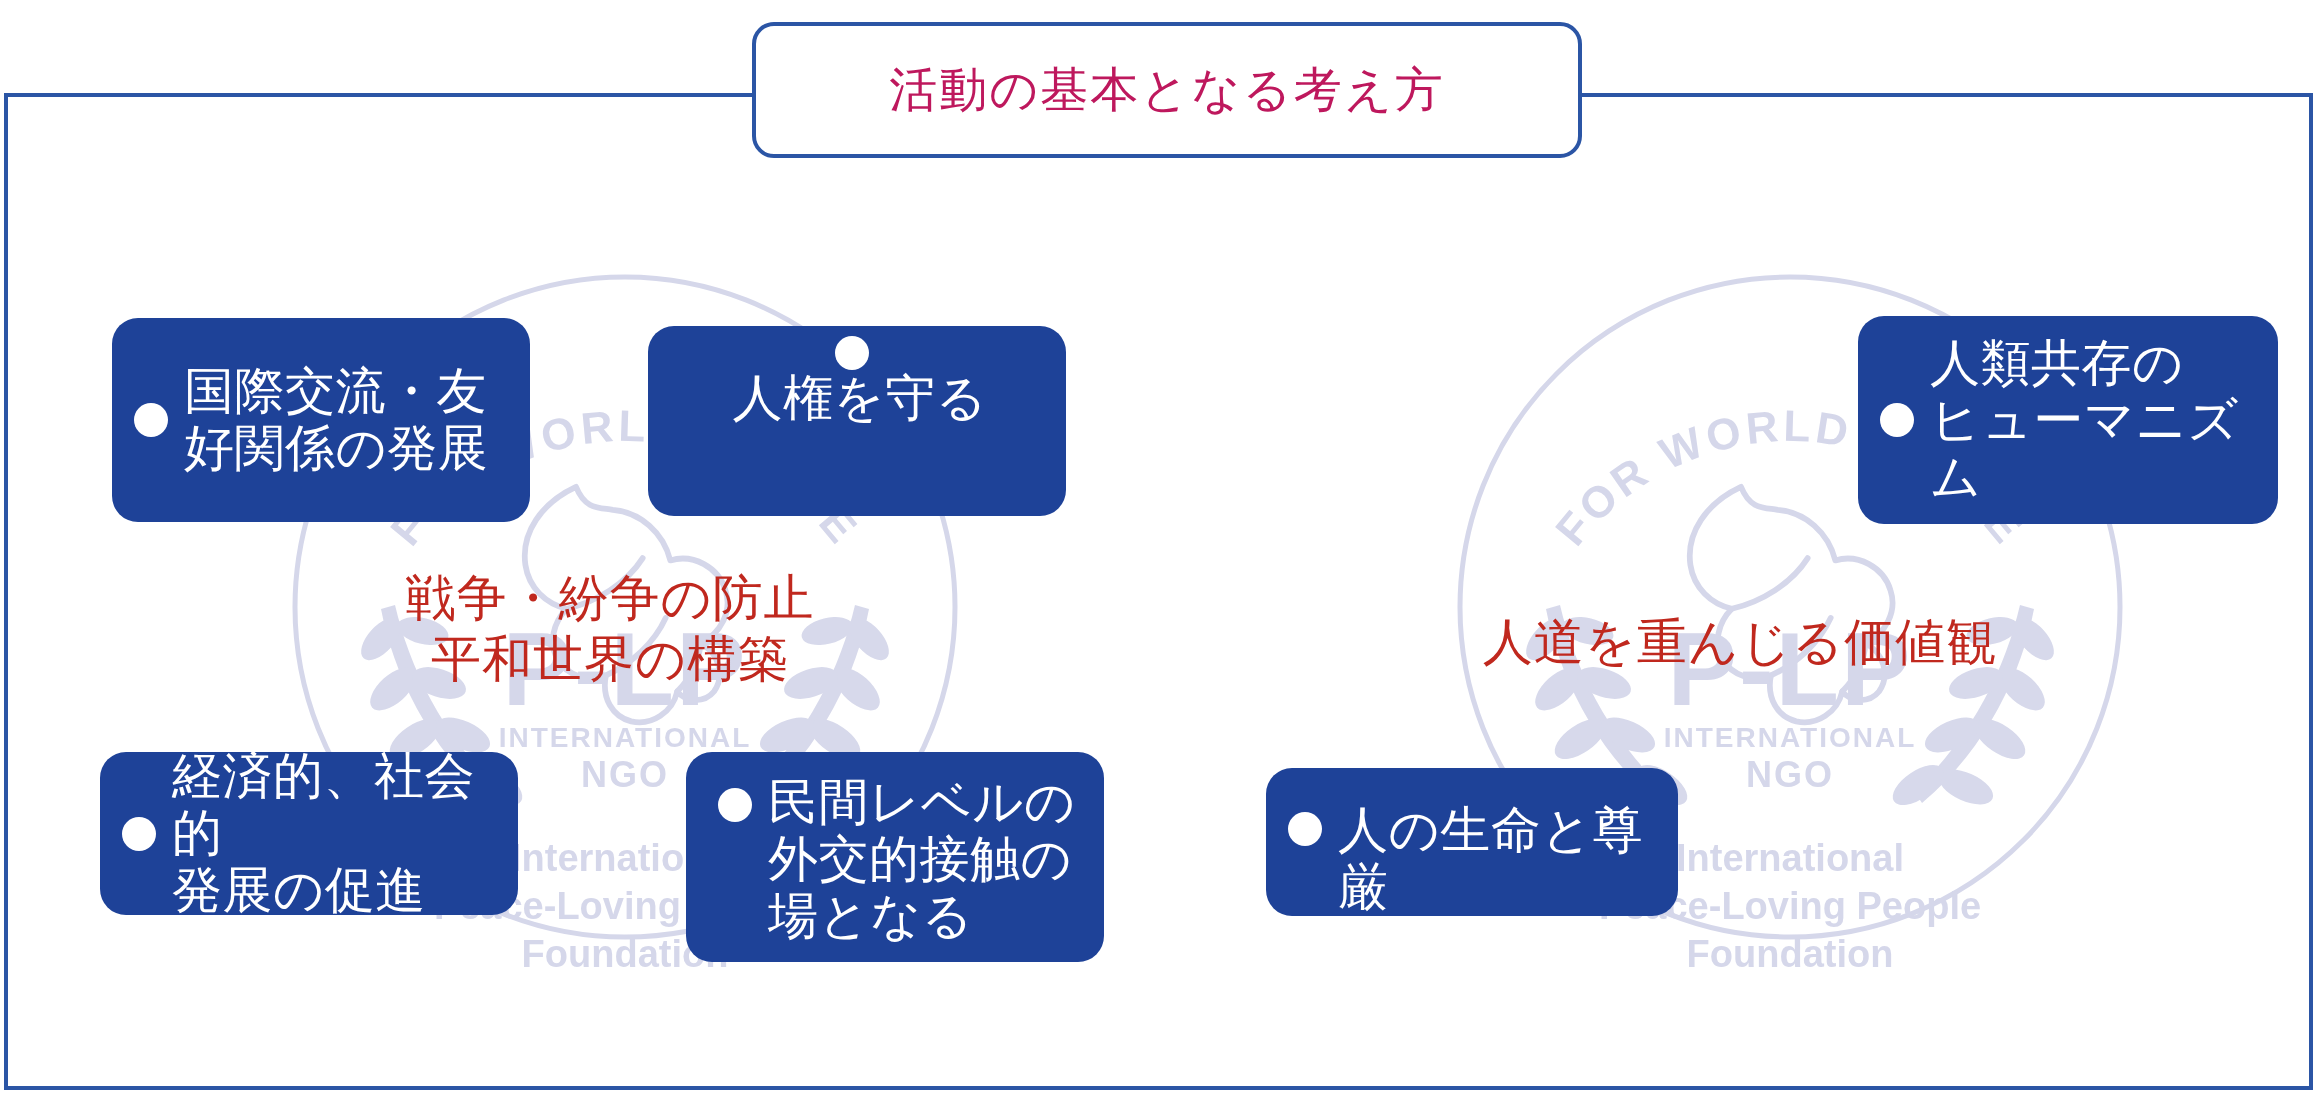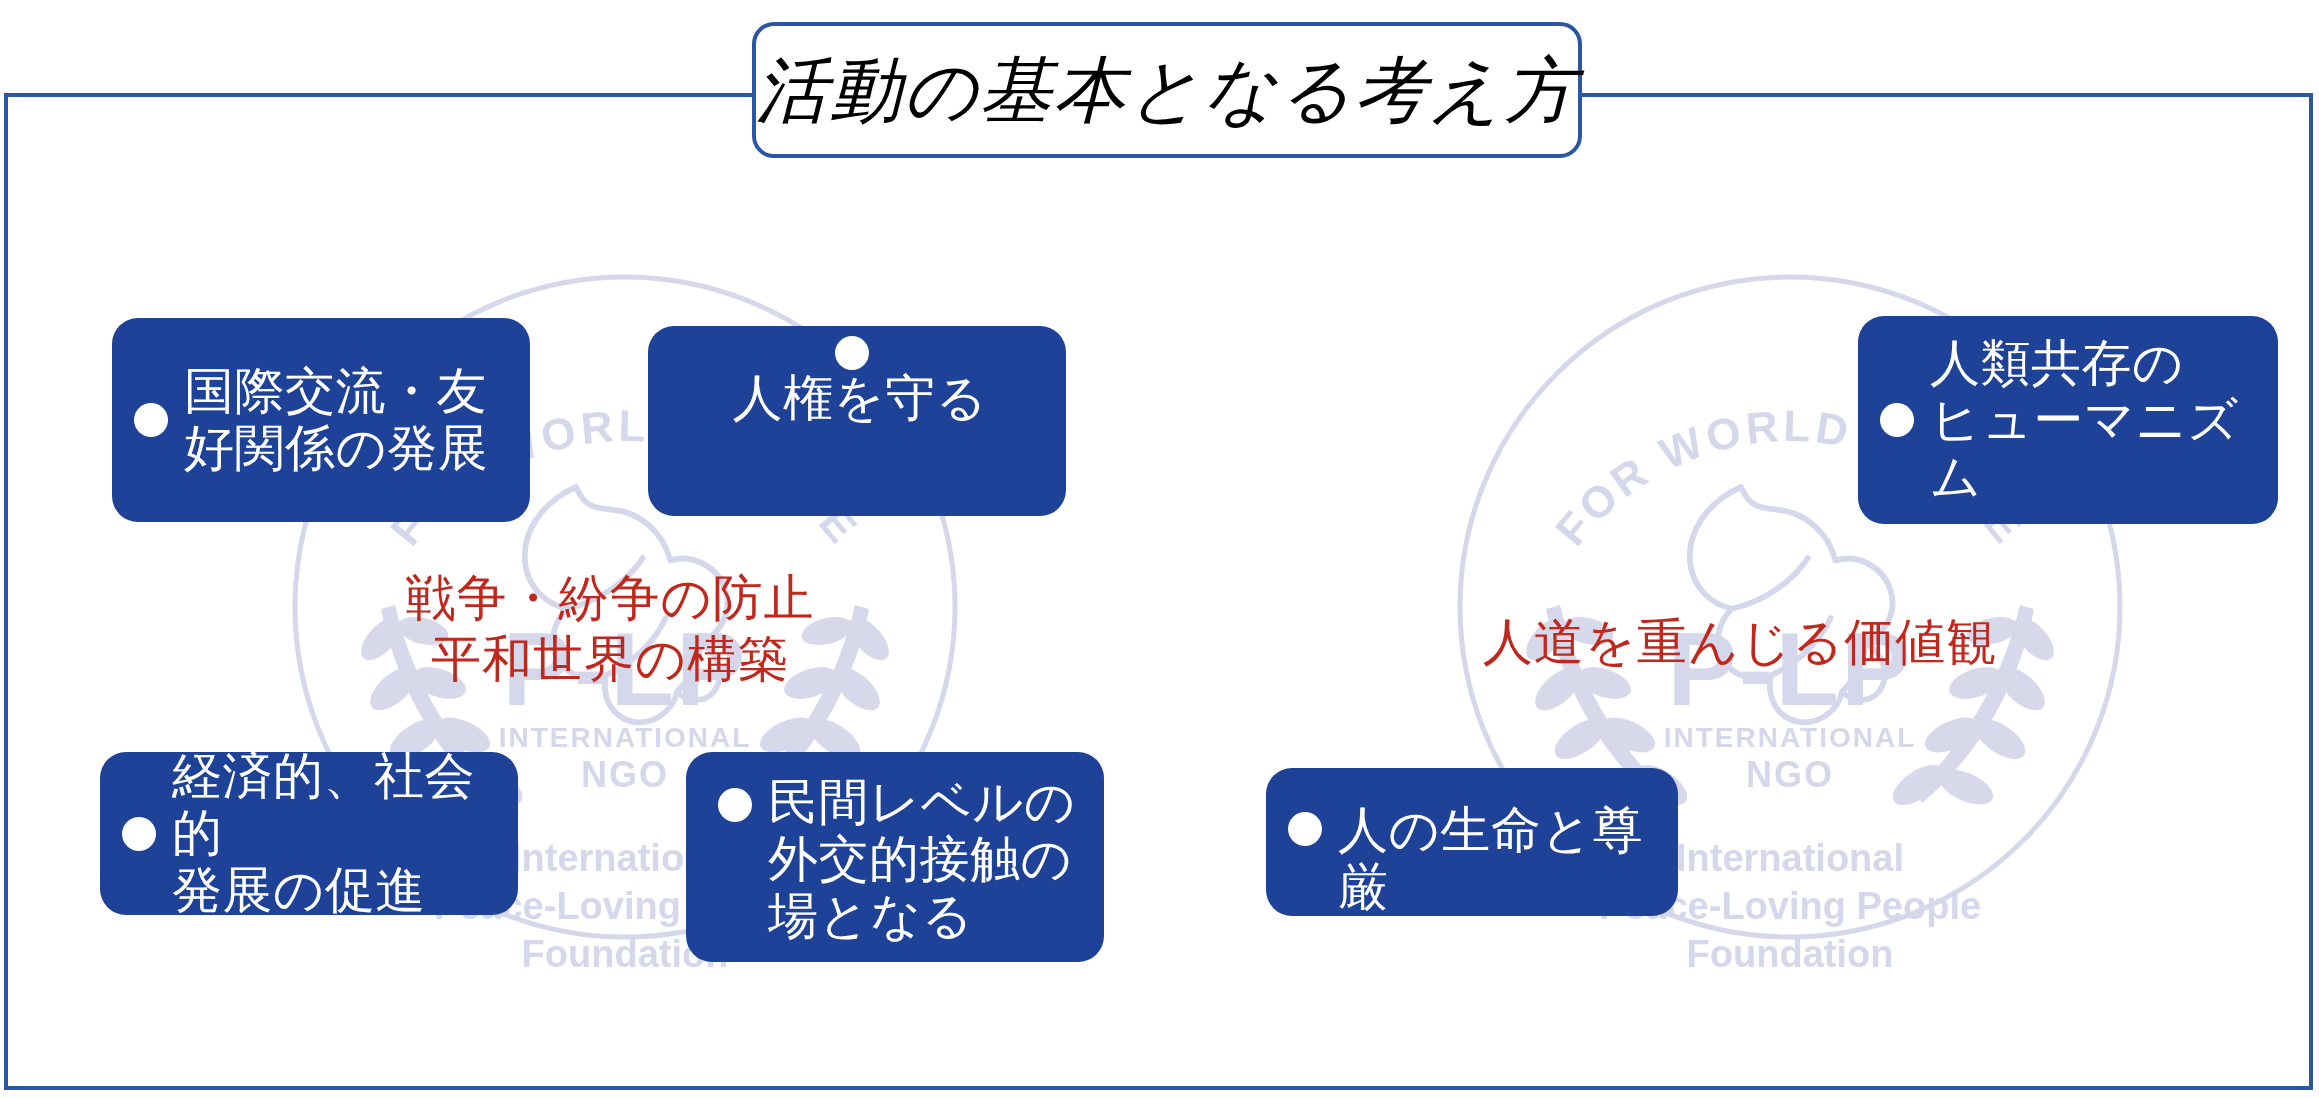--- a/index.html
+++ b/index.html
@@ -44,27 +44,26 @@
     border: 4px solid #2b55a5;
     border-radius: 22px;
     background: #ffffff;
     box-sizing: border-box;
     display: flex;
     align-items: center;
     justify-content: center;
     z-index: 20;
   }
   .title-text {
-    font-size: 72px;
-    color: #000000;
+    font-size: 48px;
+    color: #be185d;
     letter-spacing: 2px;
     line-height: 1;
     white-space: nowrap;
     font-weight: 400;
-    font-style: italic;
   }
 
   
   .watermark {
     position: absolute;
     width: 740px;
     height: 740px;
     z-index: 1;
     pointer-events: none;
     user-select: none;

